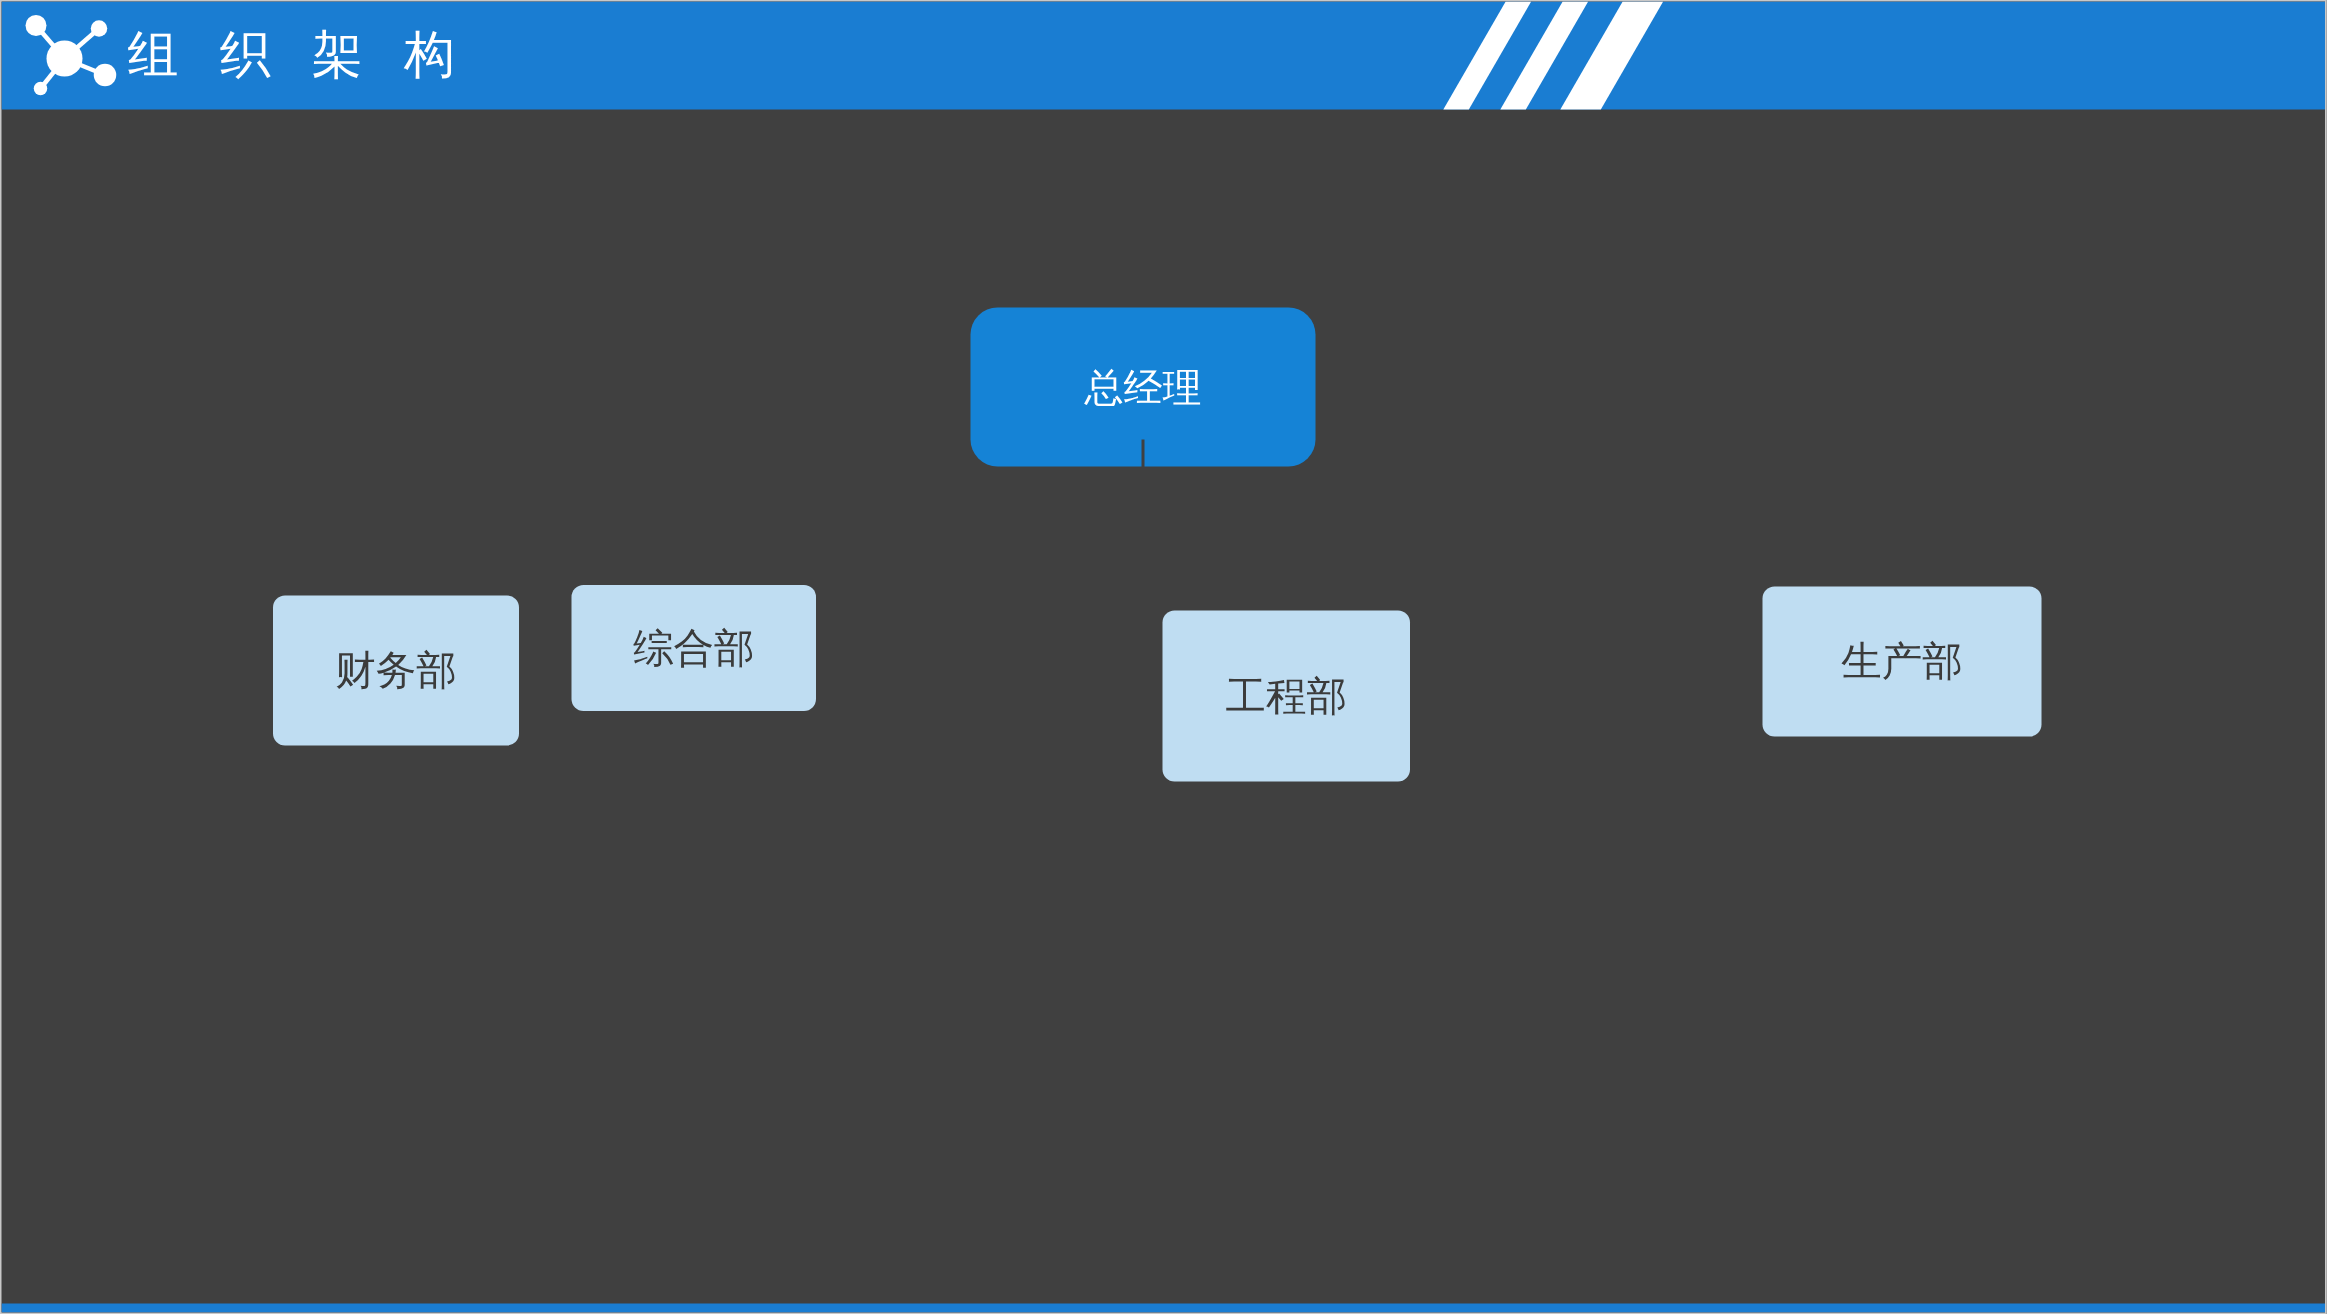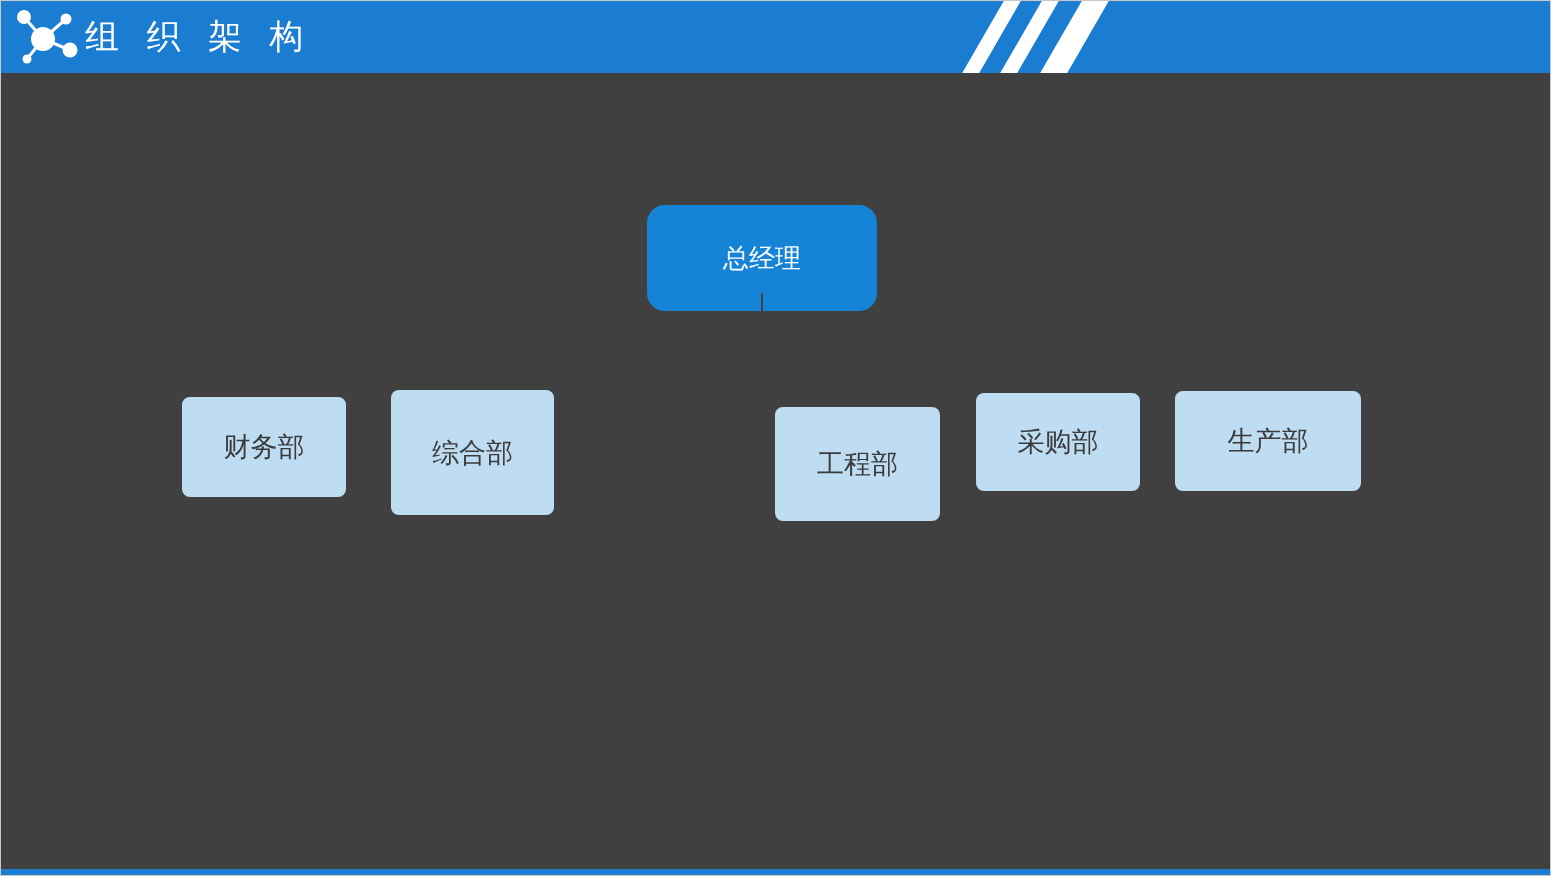--- a/index.html
+++ b/index.html
@@ -137,20 +137,19 @@
   <div class="line h" style="left:657px;top:361px;width:200px"></div>
   <div class="line h" style="left:1057px;top:361px;width:200px"></div>
   <div class="line v" style="left:263px;top:361px;height:35px"></div>
   <div class="line v" style="left:457px;top:361px;height:28px"></div>
   <div class="line v" style="left:657px;top:361px;height:31px"></div>
   <div class="line v" style="left:856px;top:361px;height:30px"></div>
   <div class="line v" style="left:1057px;top:361px;height:31px"></div>
   <div class="line v" style="left:1256px;top:361px;height:29px"></div>
 
   <div class="node dept" style="left:181px;top:396px;width:164px;height:100px">财务部</div>
-  <div class="node dept" style="left:390px;top:389px;width:163px;height:125px">综合部</div>
+  <div class="node dept" style="left:380px;top:389px;width:163px;height:84px">综合部</div>
   <div class="node dept" style="left:774px;top:406px;width:165px;height:114px">工程部</div>
-  <div class="node dept" style="left:975px;top:392px;width:164px;height:98px">采购部</div>
   <div class="node dept" style="left:1174px;top:390px;width:186px;height:100px">生产部</div>
 
   <div class="bottom-bar"></div>
 
 </div>
 
 </body></html>

